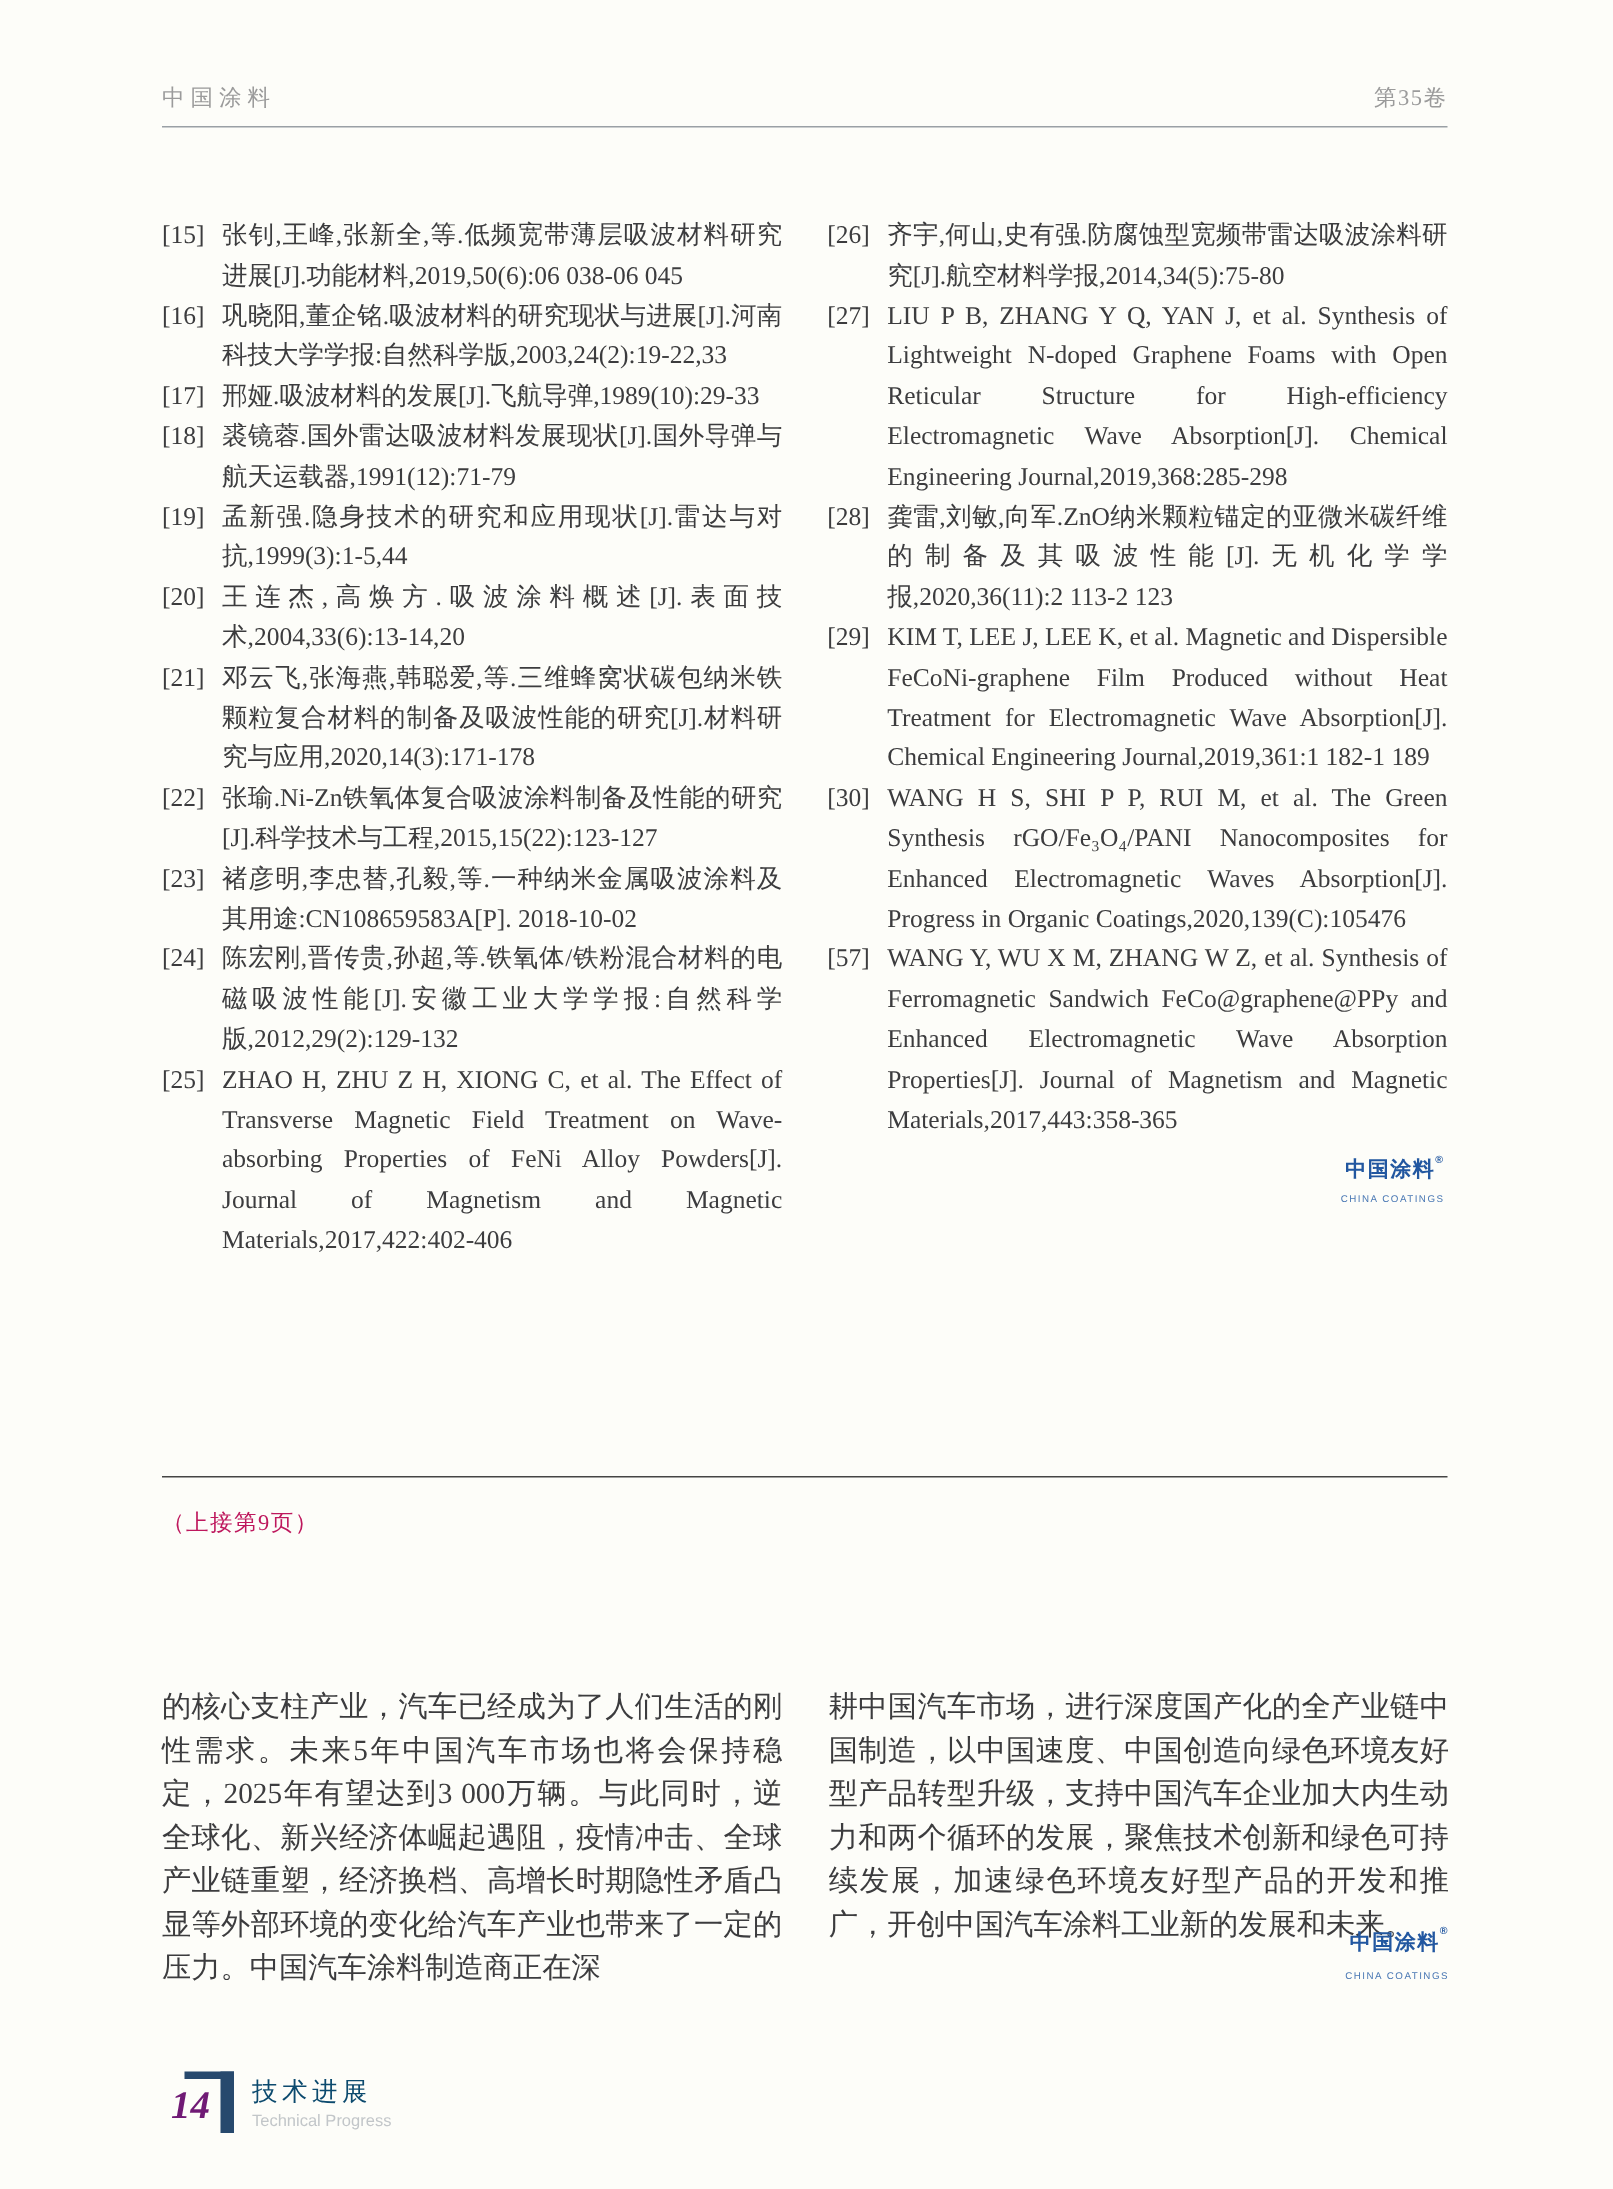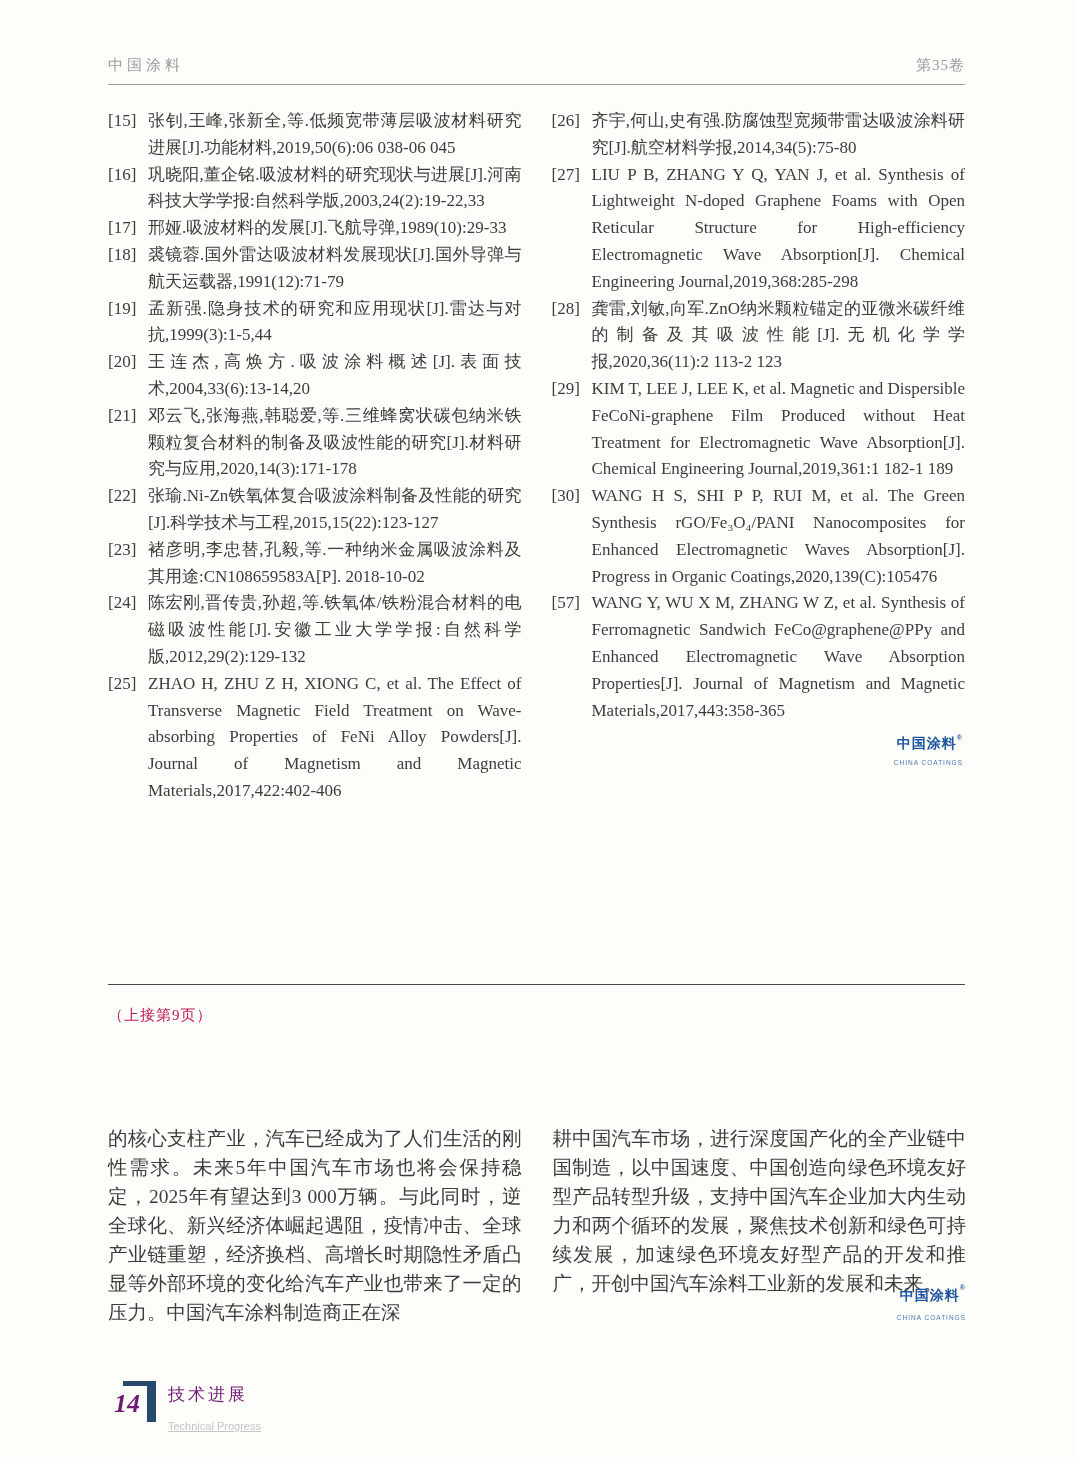--- a/index.html
+++ b/index.html
@@ -22,21 +22,21 @@
   }
   .header .jname{letter-spacing:4px;}
   .header .vol{letter-spacing:1px;}
 
   
   .refs{
     position:absolute;top:108px;left:108px;width:857px;
     display:flex;gap:30px;
     font-size:17px;line-height:26.8px;
   }
-  .refs .col{width:414px;}
+  .refs .col{width:414px;margin-top:36px;}
   .ref{position:relative;padding-left:40px;text-align:justify;}
   .ref .num{position:absolute;left:0;top:0;}
 
   
   .logo{display:inline-block;text-align:right;line-height:1;}
   .logo .cn{font-size:14px;font-weight:bold;color:#2257a0;letter-spacing:1px;font-family:"Liberation Sans","DejaVu Sans",sans-serif;}
   .logo .cn sup{font-size:7px;vertical-align:top;}
   .logo .en{font-size:6.5px;color:#4a78b4;letter-spacing:1px;margin-top:2px;font-family:"Liberation Sans","DejaVu Sans",sans-serif;}
   .refs-logo-row{text-align:right;margin-top:10px;padding-right:2px;}
 
@@ -67,22 +67,22 @@
   .pagenum-wrap{position:relative;width:48px;height:42px;}
   .flag-corner{
     position:absolute;top:0;right:4px;width:24px;height:36px;
     border-top:5px solid #27496d;border-right:9px solid #27496d;
   }
   .pagenum{
     position:absolute;left:2px;bottom:4px;
     font-style:italic;font-weight:bold;font-size:26px;color:#701a75;
   }
   .footer-labels{margin-left:8px;padding-top:2px;font-family:"Liberation Sans","DejaVu Sans",sans-serif;}
-  .sec-cn{font-size:17px;color:#701a75;letter-spacing:3px;font-family:Liberation Mono, monospace;}
-  .sec-en{font-size:11px;color:#c2c6c9;margin-top:14px;text-decoration:underline;}
+  .sec-cn{font-size:17px;color:#0c4a6e;letter-spacing:3px;font-family:Liberation Mono, monospace;}
+  .sec-en{font-size:11px;color:#c2c6c9;margin-top:2px;}
 </style>
 </head>
 <body>
 
 <div class="page">
 
   <div class="header">
     <span class="jname">中国涂料</span>
     <span class="vol">第35卷</span>
   </div>

